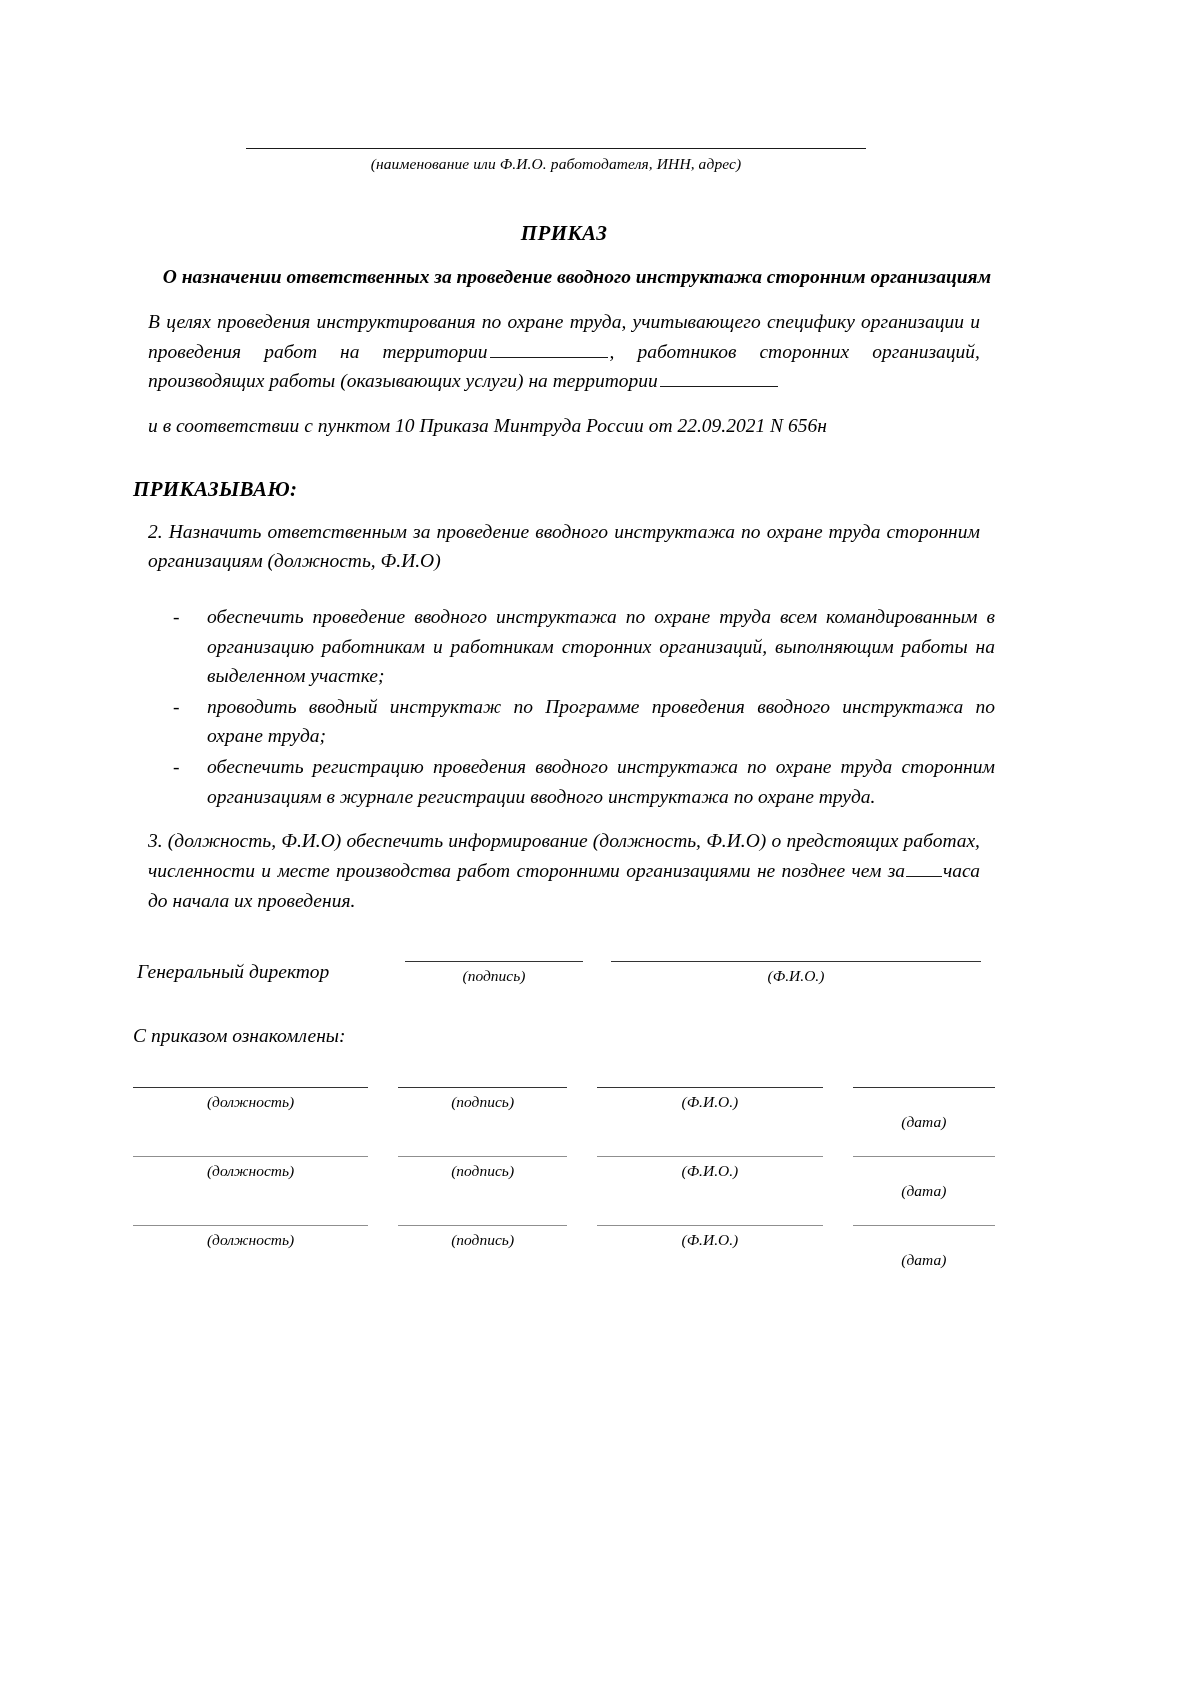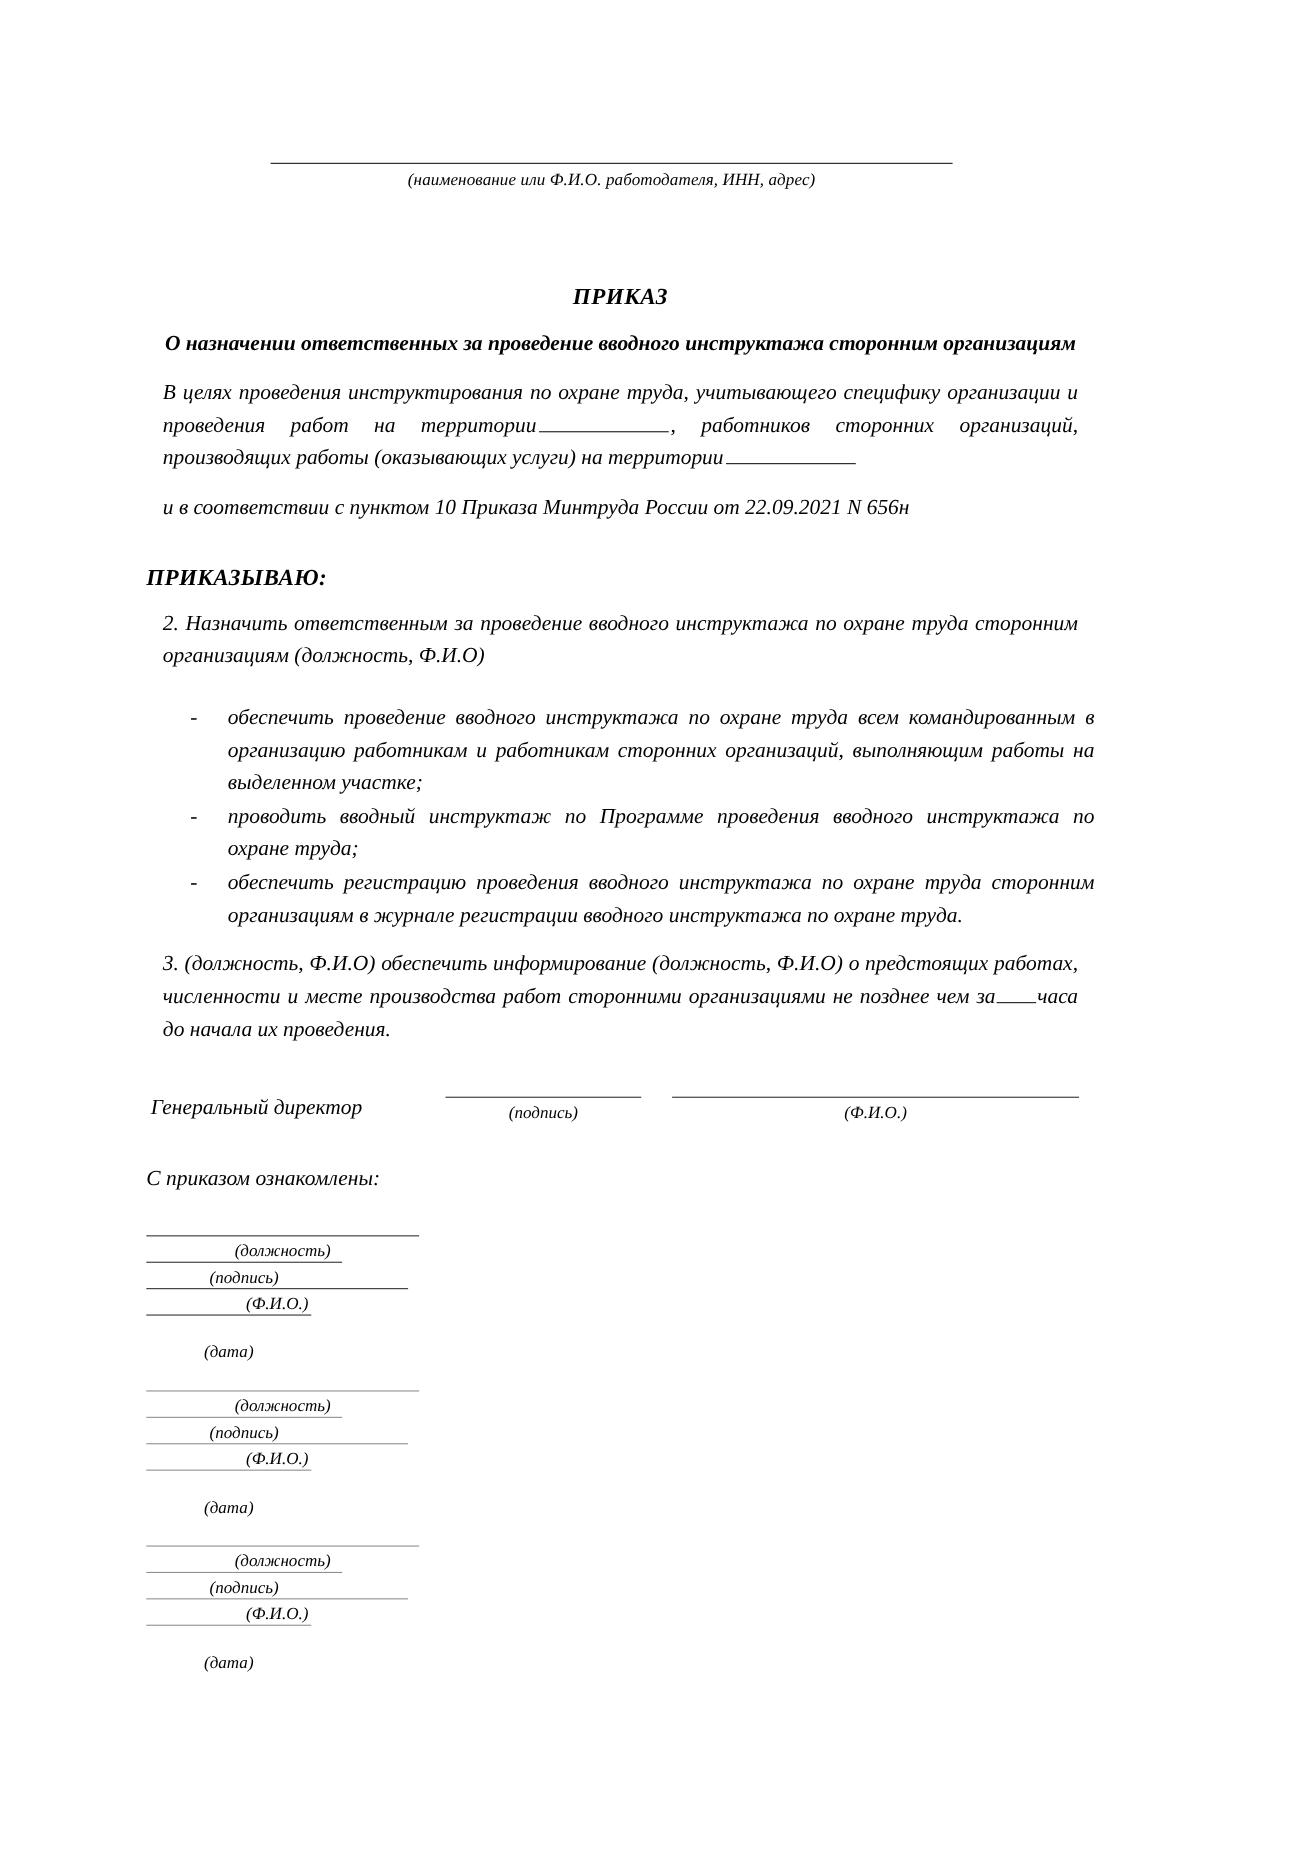--- a/index.html
+++ b/index.html
@@ -44,29 +44,29 @@
   .employer-caption {
     margin: 6px 0 0 113px;
     width: 620px;
     text-align: center;
     font-size: 15.5px;
     letter-spacing: 0.1px;
   }
 
   
   .title-main {
-    margin-top: 84px;
+    margin-top: 48px;
     text-align: center;
     font-weight: bold;
     font-size: 21px;
     letter-spacing: 0.4px;
   }
   .title-sub {
     margin-top: 16px;
-    text-align: center;
+    text-align: right;
     font-weight: bold;
     font-size: 19.5px;
     line-height: 1.55;
     padding: 0 4px;
   }
 
   
   p.body {
     font-size: 19.5px;
     line-height: 1.52;
@@ -155,21 +155,20 @@
   }
 
   
   .acq-table {
     margin-top: 40px;
     width: 862px;
   }
   .acq-row {
     display: flex;
     margin-bottom: 25px;
-    flex-direction: column;
   }
   .acq-cell { display: flex; flex-direction: column; }
   .acq-cell.c-post { width: 248px; margin-right: 30px; }
   .acq-cell.c-sign { width: 178px; margin-right: 30px; }
   .acq-cell.c-fio  { width: 238px; margin-right: 30px; }
   .acq-cell.c-date { width: 150px; gap: 20px; }
 </style>
 </head>
 <body>
 

